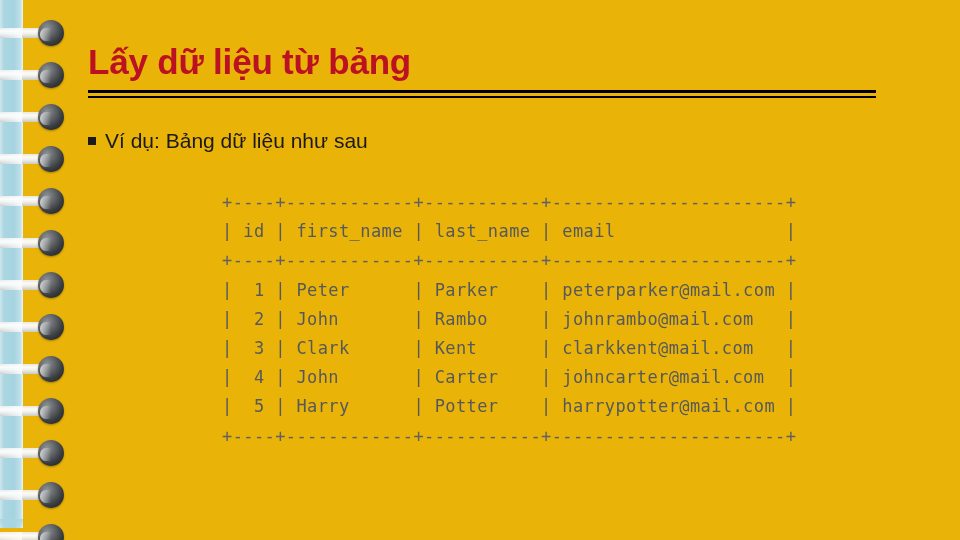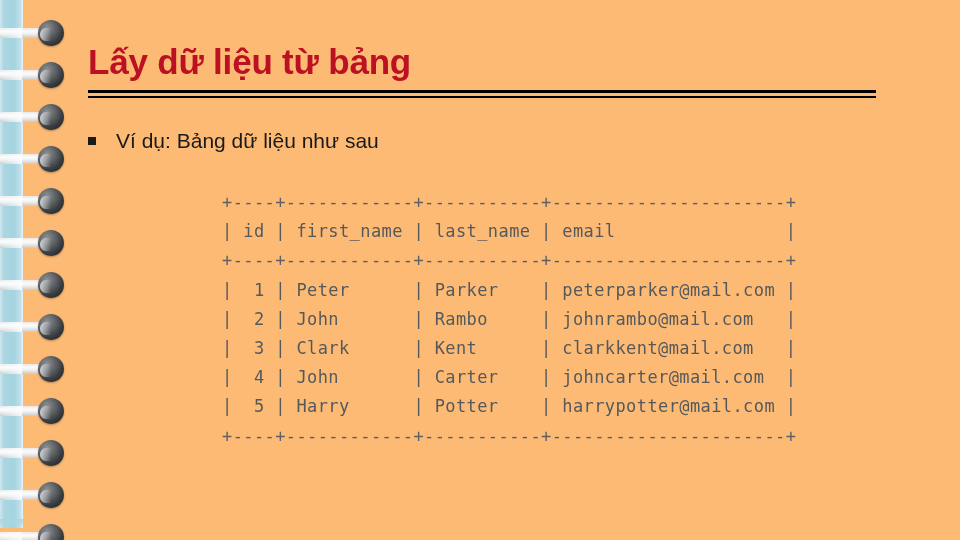--- a/index.html
+++ b/index.html
@@ -14,21 +14,21 @@
     font-family: "Liberation Sans", sans-serif;
     position: relative;
   }
 
   
   .slide {
     position: absolute;
     inset: 0;
     width: 960px;
     height: 540px;
-    background: #fdba74;
+    background: #eab308;
     overflow: hidden;
   }
 
   
   .notebook-edge {
     position: absolute;
     left: 0;
     top: 0;
     width: 92px;
     height: 540px;
@@ -150,21 +150,21 @@
   }
 
   
   .bullet-line {
     position: absolute;
     left: 88px;
     top: 126px;
     width: 760px;
     display: flex;
     align-items: baseline;
-    gap: 20px;
+    gap: 9px;
     white-space: nowrap;
   }
   .bullet-mark {
     display: inline-block;
     width: 8px;
     height: 8px;
     background: #1a1a1a;
     position: relative;
     top: -3px;
     flex: 0 0 auto;

